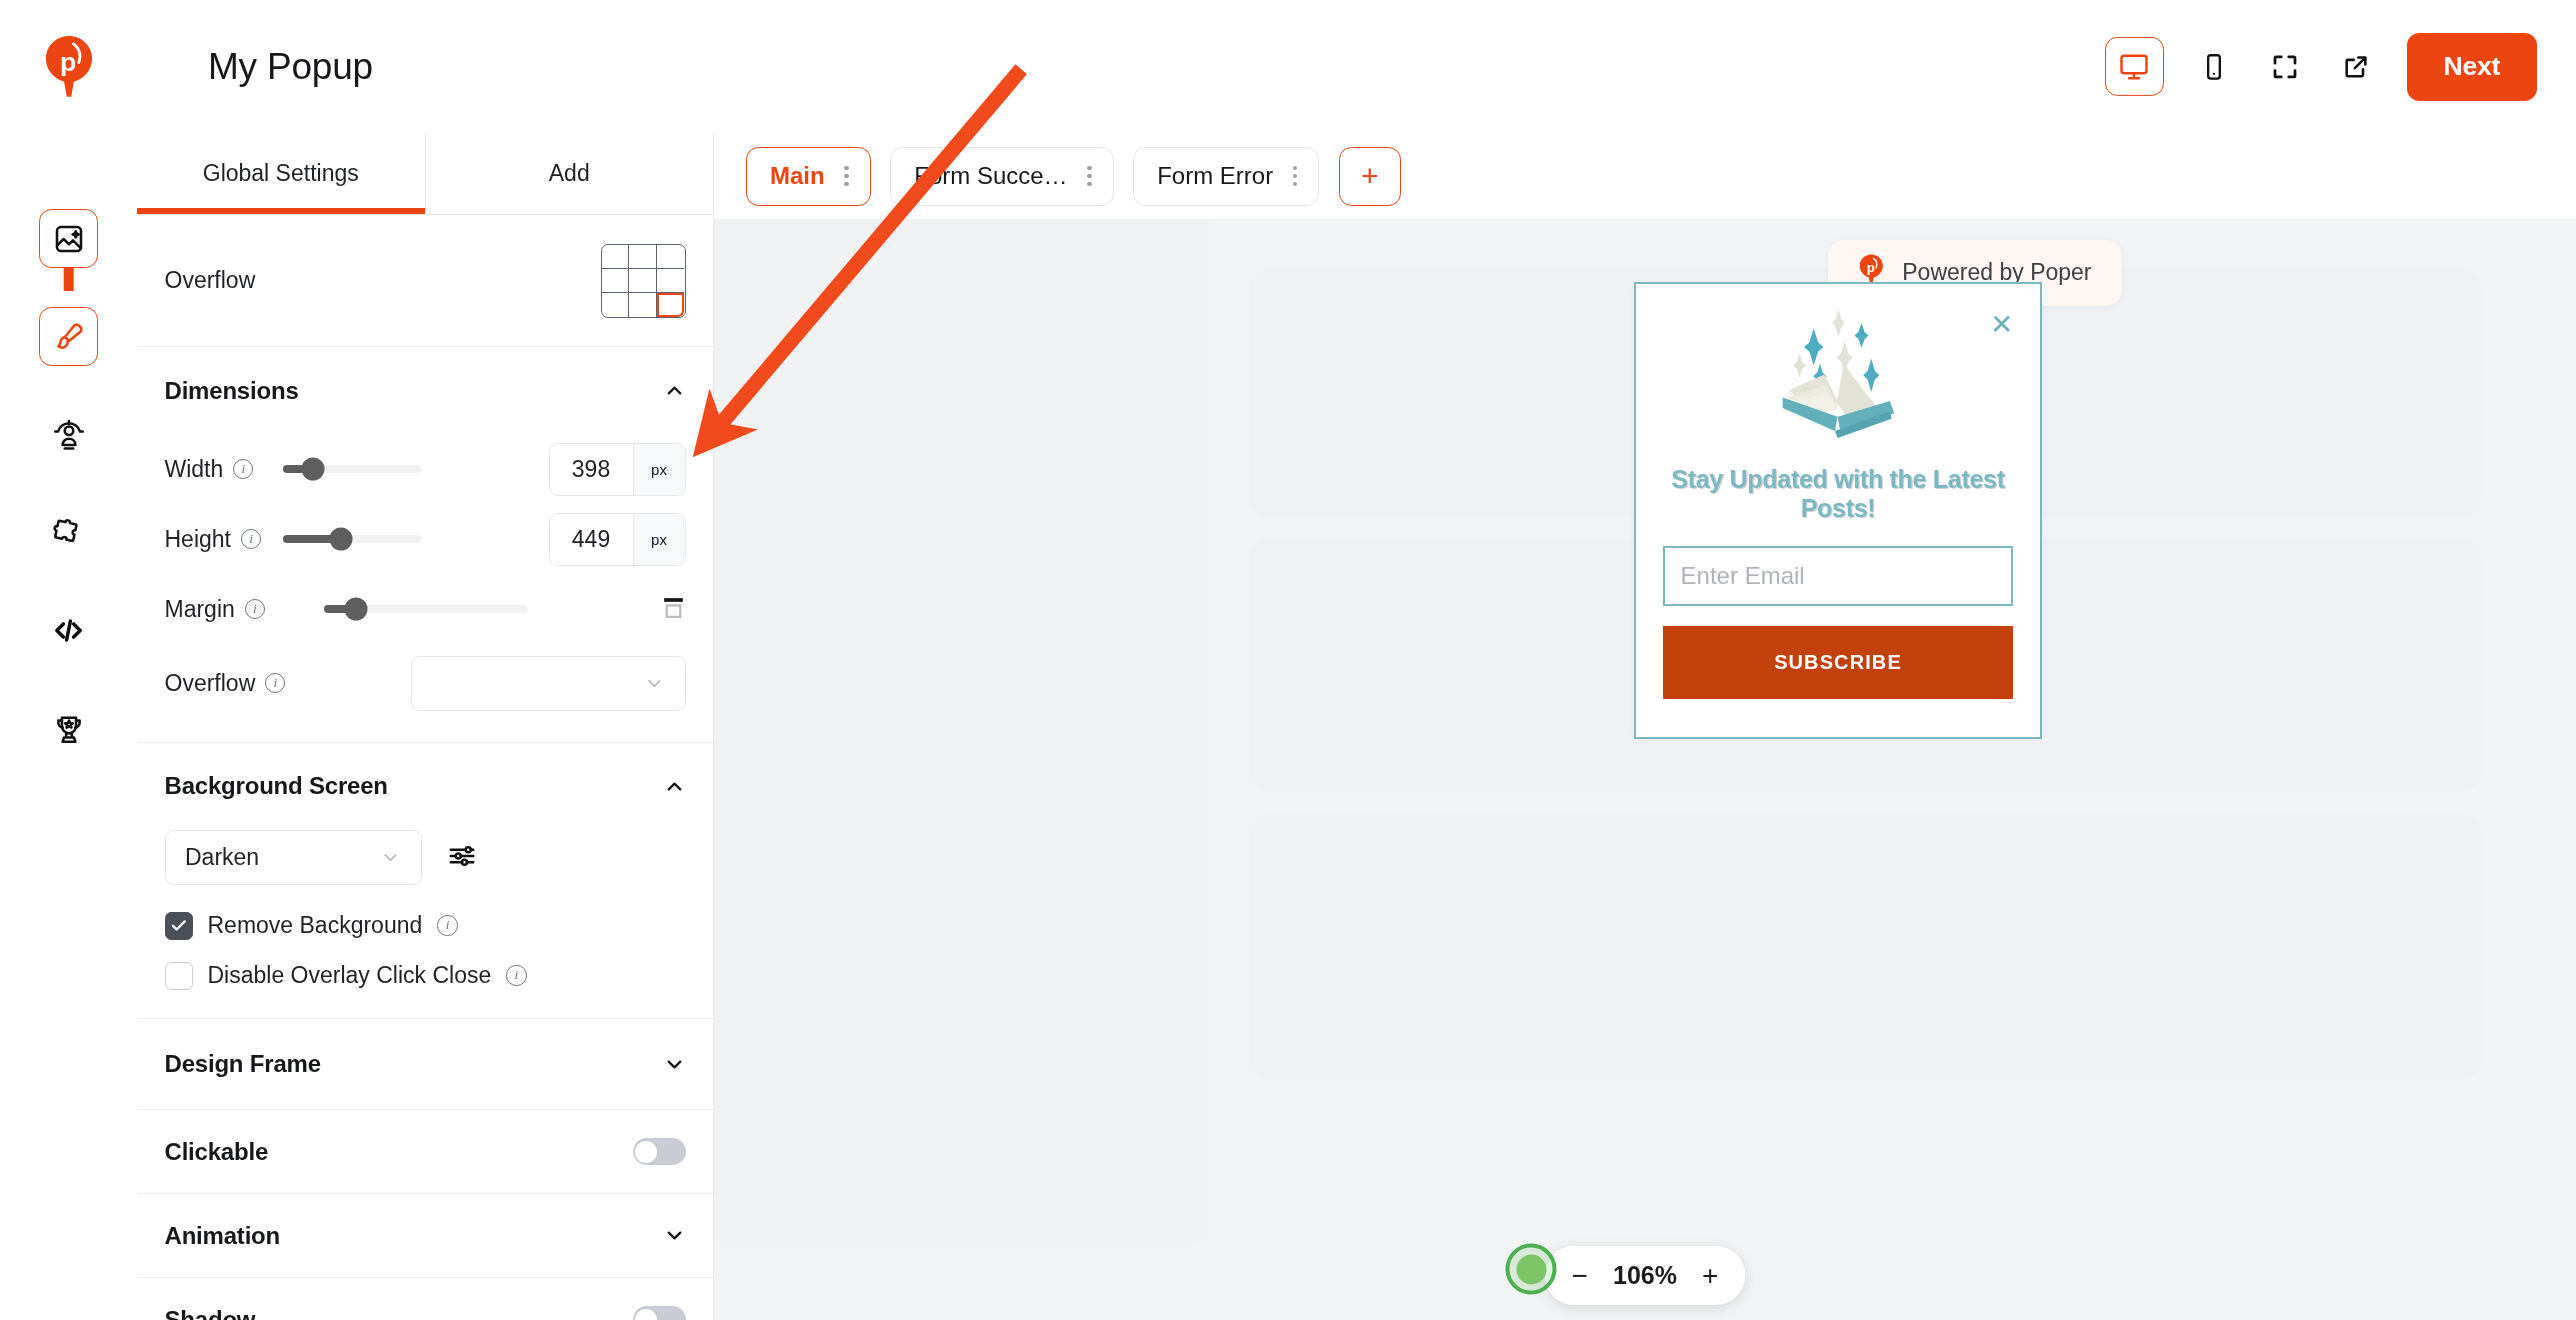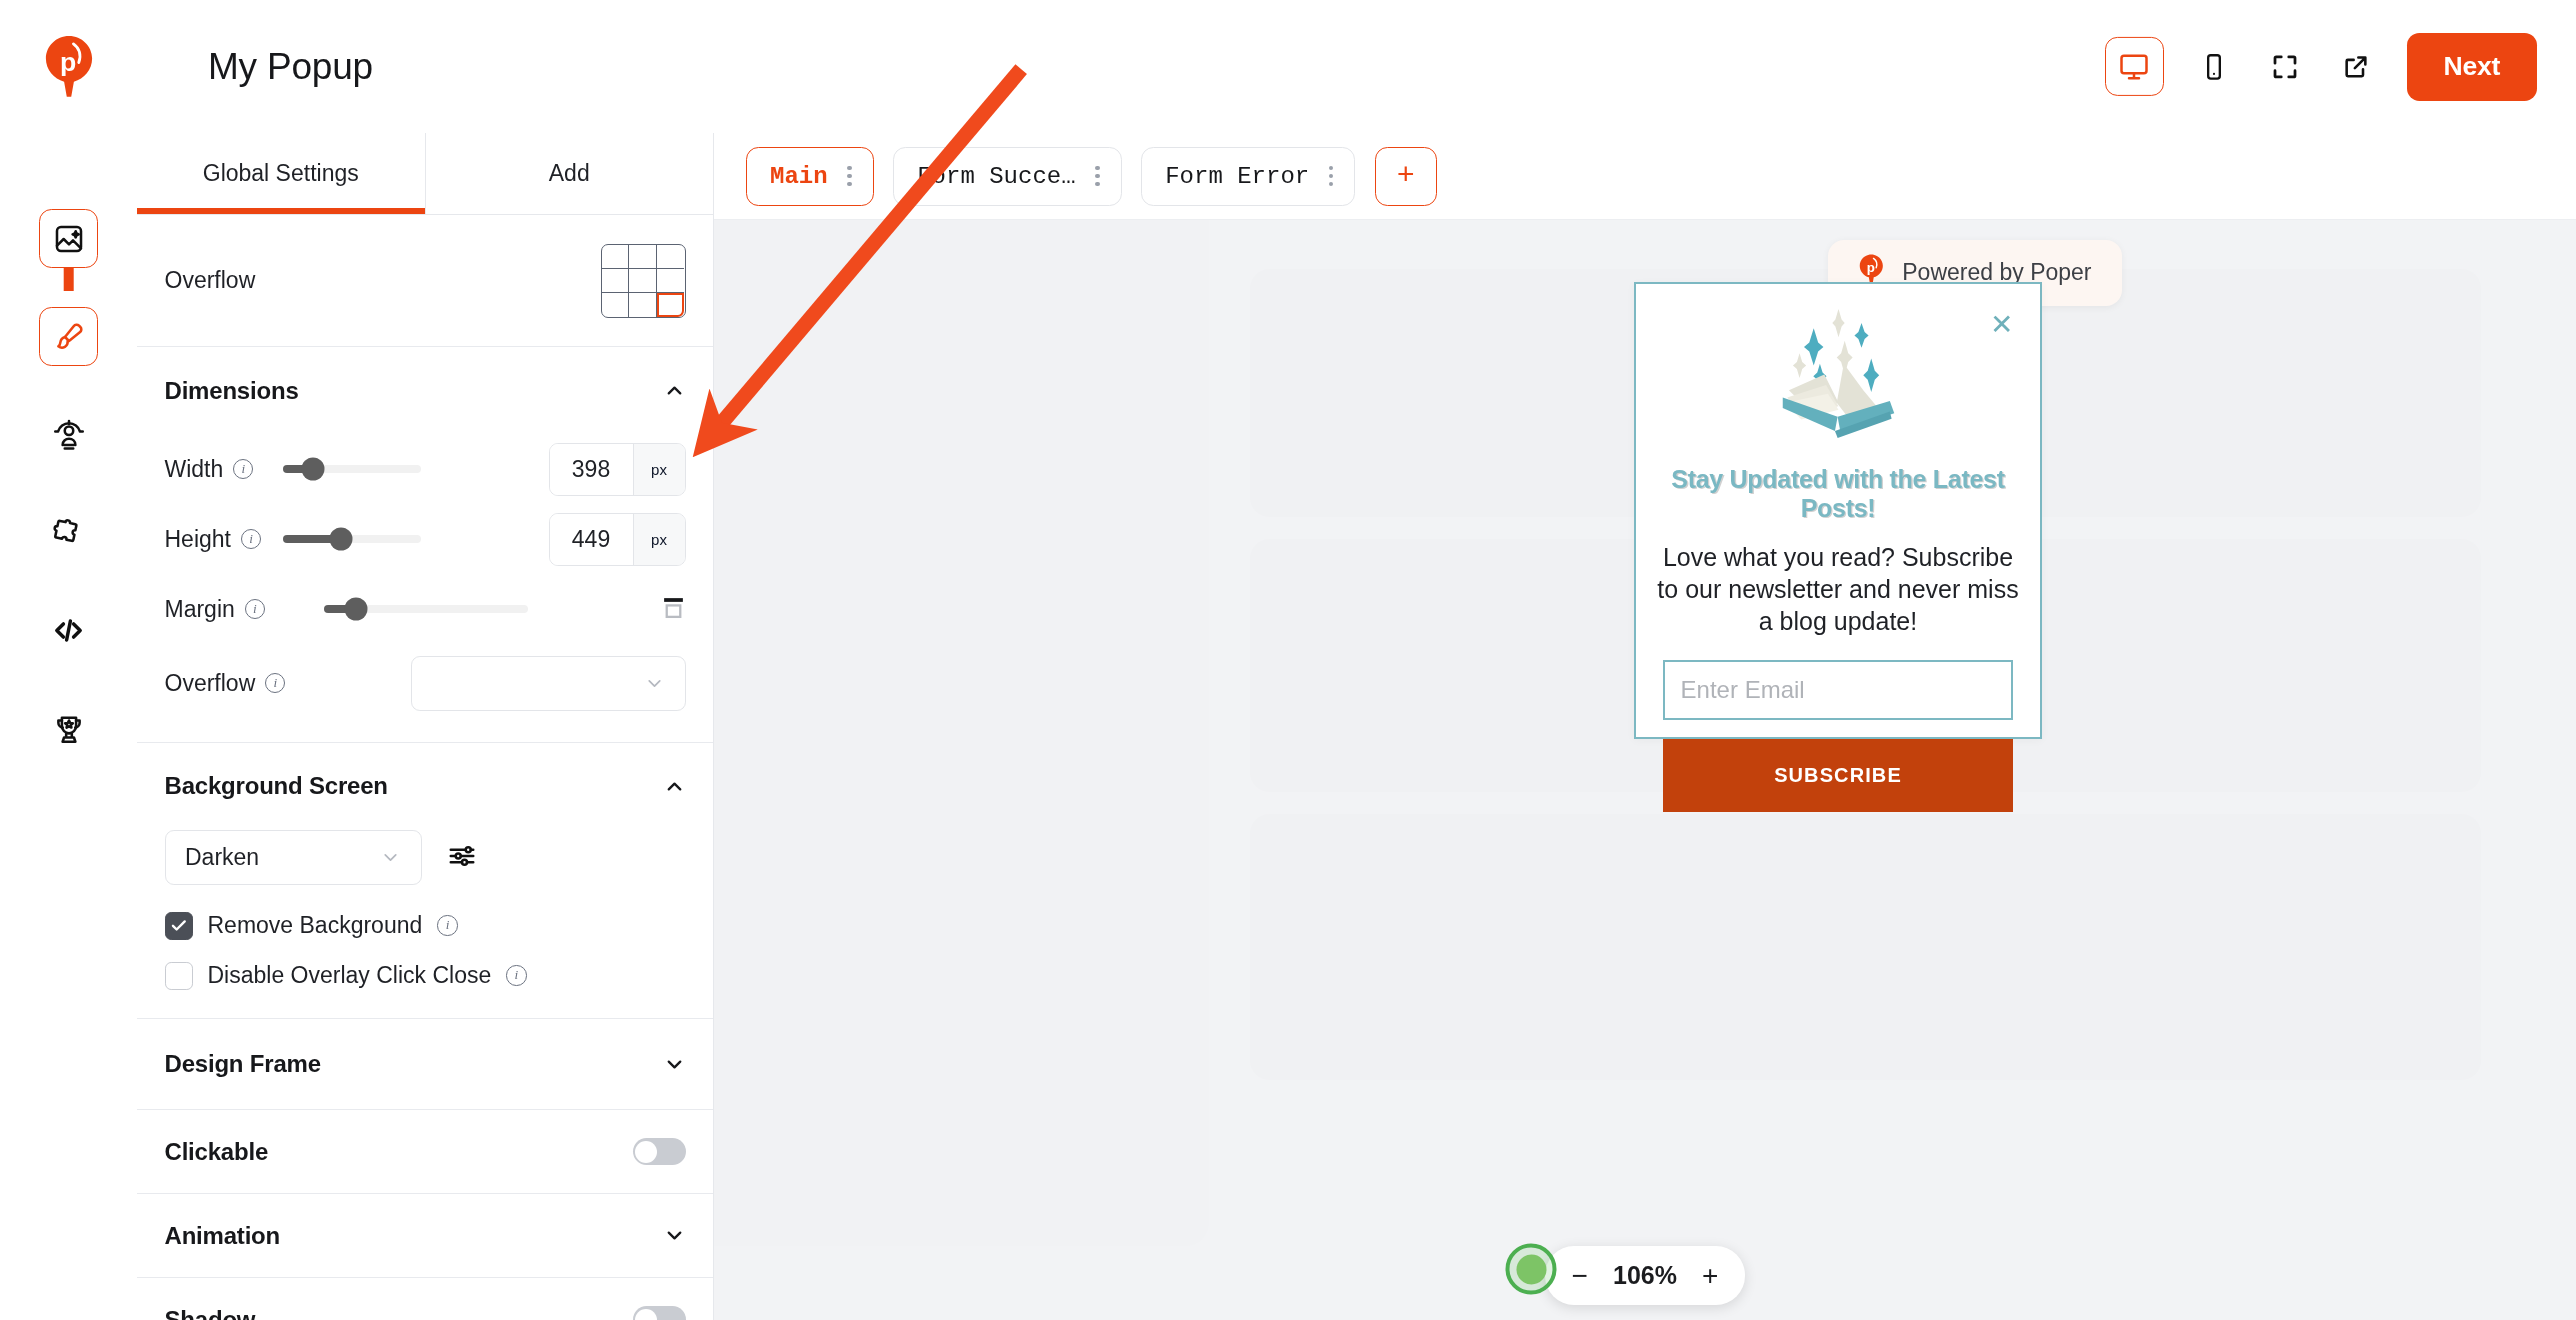--- a/index.html
+++ b/index.html
@@ -165,21 +165,21 @@
     width: 1862px; height: 1188px; background: #ffffff;
   }
   .tabbar {
     height: 87px; display: flex; align-items: center; gap: 19.5px;
     padding-left: 32px; background: #fff;
     border-bottom: 0.9px solid #eceef1;
   }
   .pill {
     height: 59px; border-radius: 12.4px; border: 1.3px solid #e3e5e9;
     display: flex; align-items: center; padding: 0 17.7px 0 23px; gap: 16px;
-    background: #fff; cursor: pointer; font-size: 24px; color: #17181b; font-family: Liberation Mono, monospace;
+    background: #fff; cursor: pointer; font-size: 24px; color: #17181b;
   }
   .pill.active { border: 1.8px solid #ec4511; color: #ec4511; font-weight: 700; }
   .pill .pname { white-space: nowrap; }
   .kebab { display: flex; flex-direction: column; gap: 3.5px; padding: 3.5px; }
   .kebab i { width: 4.4px; height: 4.4px; border-radius: 50%; background: #9aa0aa; display: block; }
   .pill.addtab {
     width: 62px; padding: 0; justify-content: center;
     border: 1.8px solid #ec4511; color: #ec4511; font-size: 30px; font-weight: 400;
   }
 
@@ -614,21 +614,20 @@
             <path d="M42 112 L86 98 L100 122 L60 132 Z" fill="#eceadf"></path>
             <path d="M40 118 L88 108 L100 126 L58 137 Z" fill="#f3f1e7"></path>
 
             <path d="M37 112 L99 134 L96 150 L37 124 Z" fill="#63b0bd"></path>
             <path d="M99 134 L158 116 L163 130 L102 150 Z" fill="#63b0bd"></path>
             <path d="M96 150 L158 128 L160 136 L99 158 Z" fill="#56a3b1"></path>
           </svg>
         </div>
 
         <div class="popup-h1">Stay Updated with the Latest Posts!</div>
-        <div class="popup-p">Love what you read? Subscribe to our newsletter and never miss a blog update!</div>
 
         <div class="popup-input">
           <input type="text" placeholder="Enter Email" style="">
         </div>
 
         <div class="popup-cta">SUBSCRIBE</div>
       </div>
 
       <div class="zoombar">
         <span class="zbtn">−</span>

